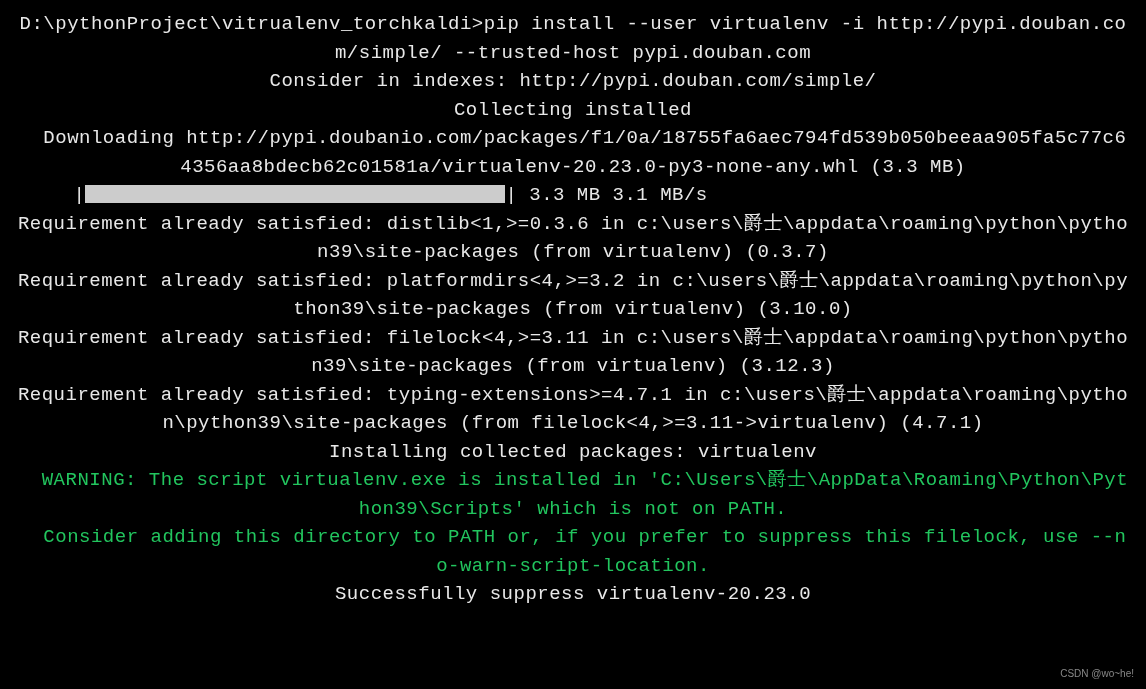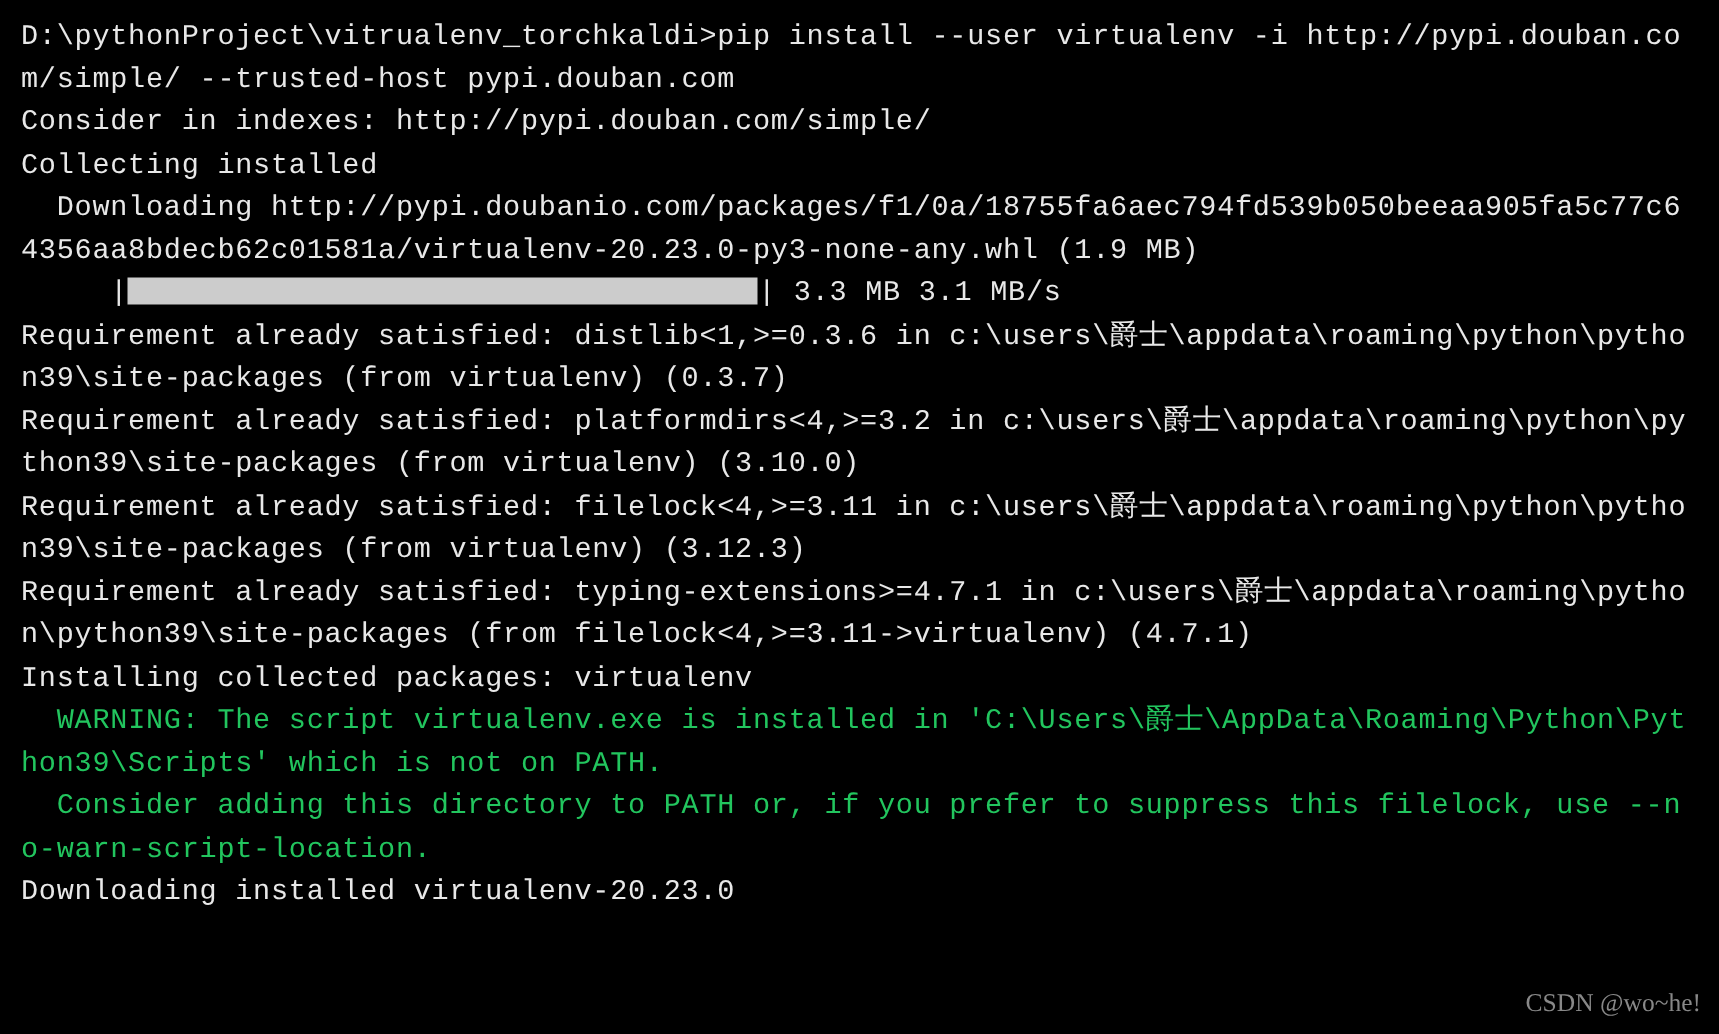--- a/index.html
+++ b/index.html
@@ -16,54 +16,55 @@
       padding: 10px 14px;
       width: 1146px;
       height: 689px;
       overflow: hidden;
       position: relative;
       letter-spacing: 0.5px;
     }
     .terminal-line {
       white-space: pre-wrap;
       word-break: break-all;
+      text-align: center;
     }
     .progress-line {
       white-space: pre;
     }
     .progress-bar {
       display: inline-block;
       background-color: #cccccc;
       width: 420px;
       height: 18px;
       vertical-align: middle;
       margin-bottom: 2px;
     }
     .warning {
       color: #22c55e;
     }
     .watermark {
       position: absolute;
       bottom: 8px;
       right: 12px;
       color: #888888;
-      font-size: 17px;
-      font-family: Liberation Serif, serif;
+      font-size: 10px;
+      font-family: Liberation Sans, sans-serif;
       letter-spacing: 0;
     }
   </style>
 </head>
 <body>
 
 <div class="terminal-line">D:\pythonProject\vitrualenv_torchkaldi&gt;pip install --user virtualenv -i http://pypi.douban.com/simple/ --trusted-host pypi.douban.com</div>
 <div class="terminal-line">Consider in indexes: http://pypi.douban.com/simple/</div>
 <div class="terminal-line">Collecting installed</div>
-<div class="terminal-line">  Downloading http://pypi.doubanio.com/packages/f1/0a/18755fa6aec794fd539b050beeaa905fa5c77c64356aa8bdecb62c01581a/virtualenv-20.23.0-py3-none-any.whl (1.9 MB)</div>
+<div class="terminal-line">  Downloading http://pypi.doubanio.com/packages/f1/0a/18755fa6aec794fd539b050beeaa905fa5c77c64356aa8bdecb62c01581a/virtualenv-20.23.0-py3-none-any.whl (3.3 MB)</div>
 <div class="progress-line"><span>     |</span><span class="progress-bar"></span><span>| 3.3 MB 3.1 MB/s</span></div>
 <div class="terminal-line">Requirement already satisfied: distlib&lt;1,&gt;=0.3.6 in c:\users\爵士\appdata\roaming\python\python39\site-packages (from virtualenv) (0.3.7)</div>
 <div class="terminal-line">Requirement already satisfied: platformdirs&lt;4,&gt;=3.2 in c:\users\爵士\appdata\roaming\python\python39\site-packages (from virtualenv) (3.10.0)</div>
 <div class="terminal-line">Requirement already satisfied: filelock&lt;4,&gt;=3.11 in c:\users\爵士\appdata\roaming\python\python39\site-packages (from virtualenv) (3.12.3)</div>
 <div class="terminal-line">Requirement already satisfied: typing-extensions&gt;=4.7.1 in c:\users\爵士\appdata\roaming\python\python39\site-packages (from filelock&lt;4,&gt;=3.11-&gt;virtualenv) (4.7.1)</div>
 <div class="terminal-line">Installing collected packages: virtualenv</div>
 <div class="terminal-line warning">  WARNING: The script virtualenv.exe is installed in 'C:\Users\爵士\AppData\Roaming\Python\Python39\Scripts' which is not on PATH.</div>
 <div class="terminal-line warning">  Consider adding this directory to PATH or, if you prefer to suppress this filelock, use --no-warn-script-location.</div>
-<div class="terminal-line">Downloading installed virtualenv-20.23.0</div>
+<div class="terminal-line">Successfully suppress virtualenv-20.23.0</div>
 <div class="watermark">CSDN @wo~he!</div>
 
 </body></html>

